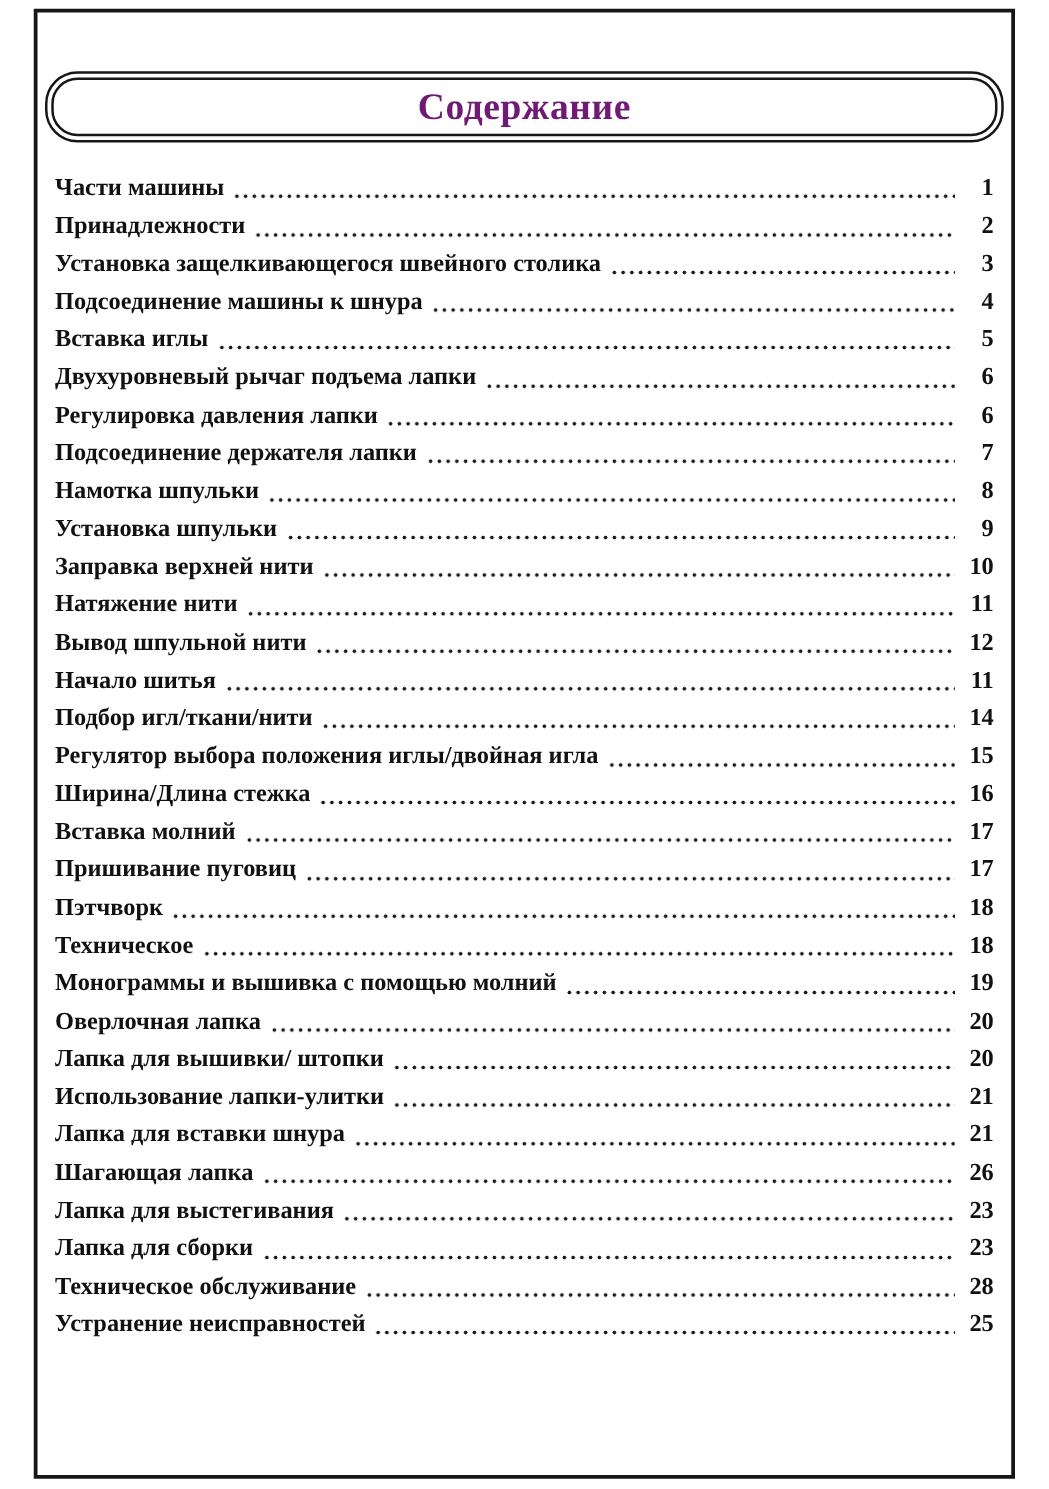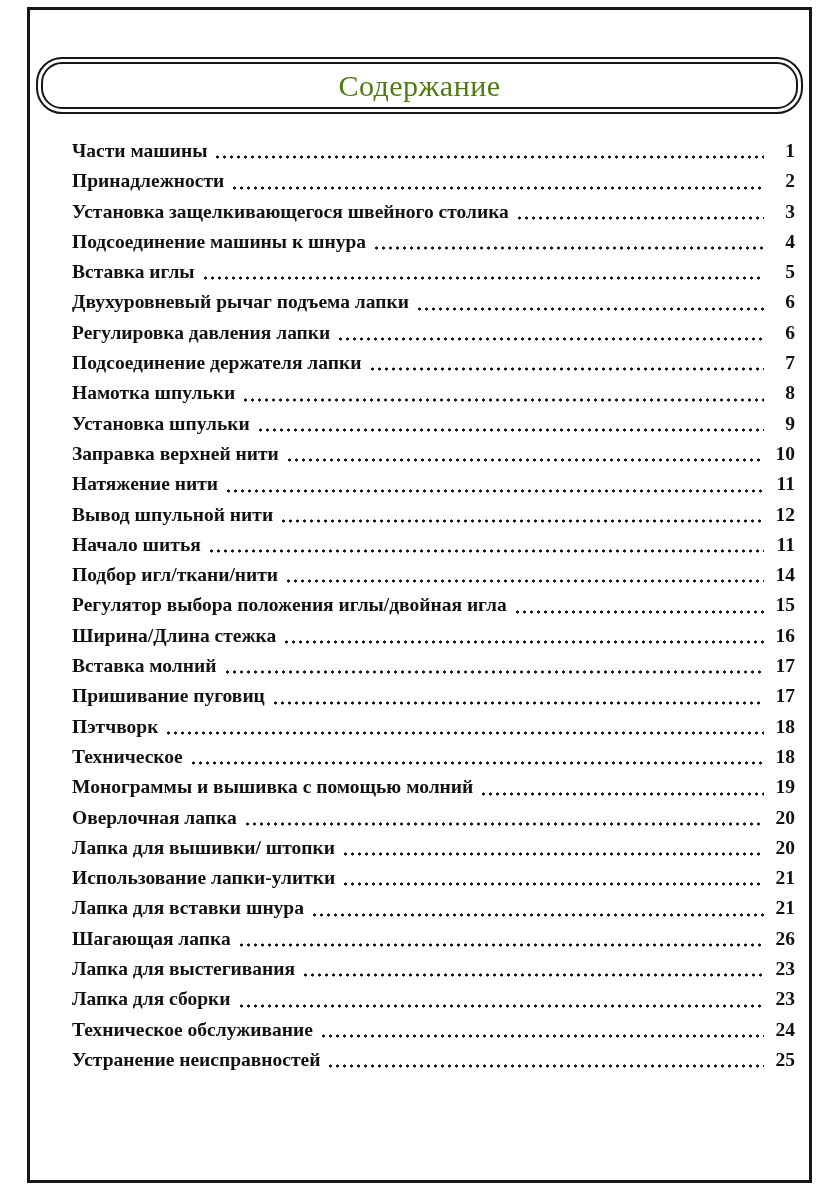--- a/index.html
+++ b/index.html
@@ -46,39 +46,38 @@
     height: 100%;
     border: 2px solid #161616;
     border-radius: 21px;
     display: flex;
     align-items: center;
     justify-content: center;
   }
   .page-title {
     margin: 0;
     font-size: 30px;
-    font-weight: normal;
+    font-weight: bold;
     letter-spacing: 0.5px;
-    color: #4d7c0f;
+    color: #701a75;
   }
   .toc {
     position: absolute;
     left: 14px;
     right: 14px;
     top: 126px;
   }
   .toc-row {
     display: flex;
     align-items: baseline;
     height: 30.3px;
     line-height: 30.3px;
     font-size: 19.5px;
     font-weight: bold;
     color: #111111;
-    margin-left: 28px;
   }
   .toc-label {
     white-space: nowrap;
   }
   .toc-leader {
     flex: 1;
     height: 4px;
     align-self: flex-end;
     margin-left: 7px;
     margin-right: 5px;
@@ -275,21 +274,21 @@
 
   <div class="toc-row">
     <span class="toc-label">Лапка для сборки</span>
     <span class="toc-leader"></span>
     <span class="toc-page">23</span>
   </div>
 
   <div class="toc-row">
     <span class="toc-label">Техническое обслуживание</span>
     <span class="toc-leader"></span>
-    <span class="toc-page">24</span>
+    <span class="toc-page">28</span>
   </div>
 
   <div class="toc-row">
     <span class="toc-label">Устранение неисправностей</span>
     <span class="toc-leader"></span>
     <span class="toc-page">25</span>
   </div>
 </div>
   </div>
 </div>

